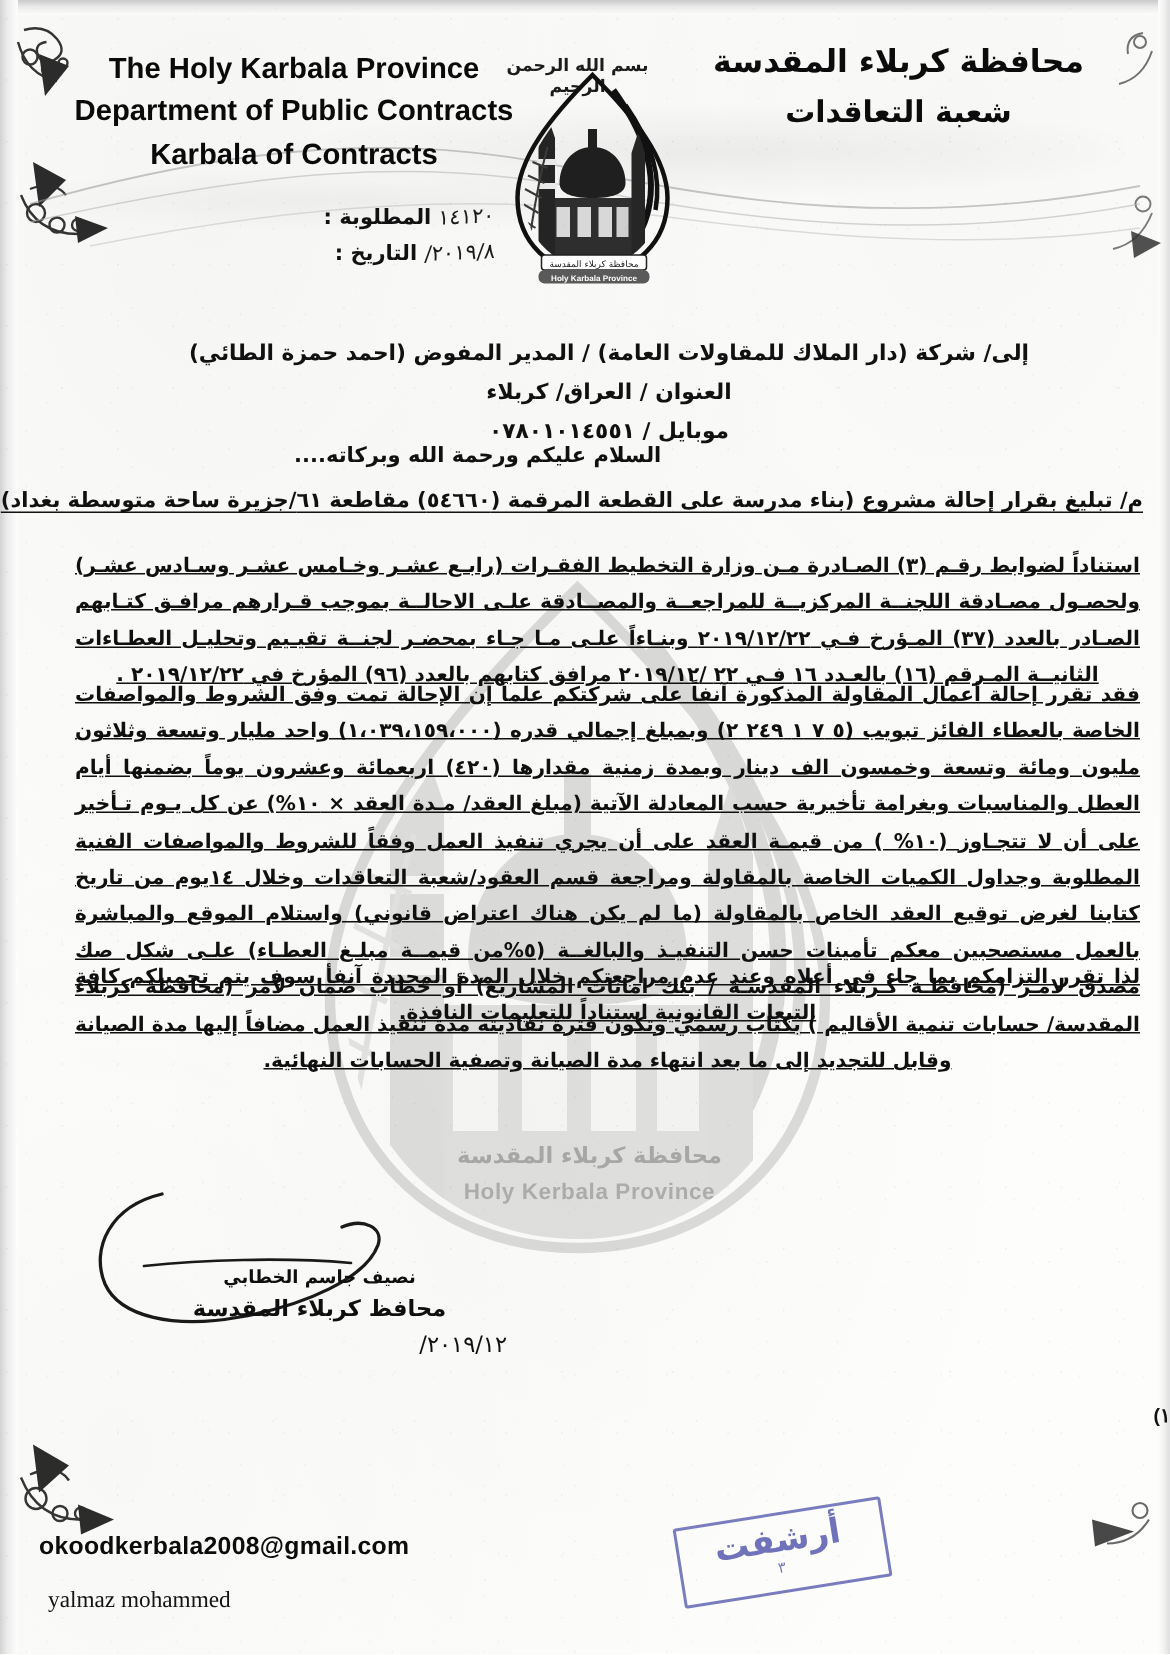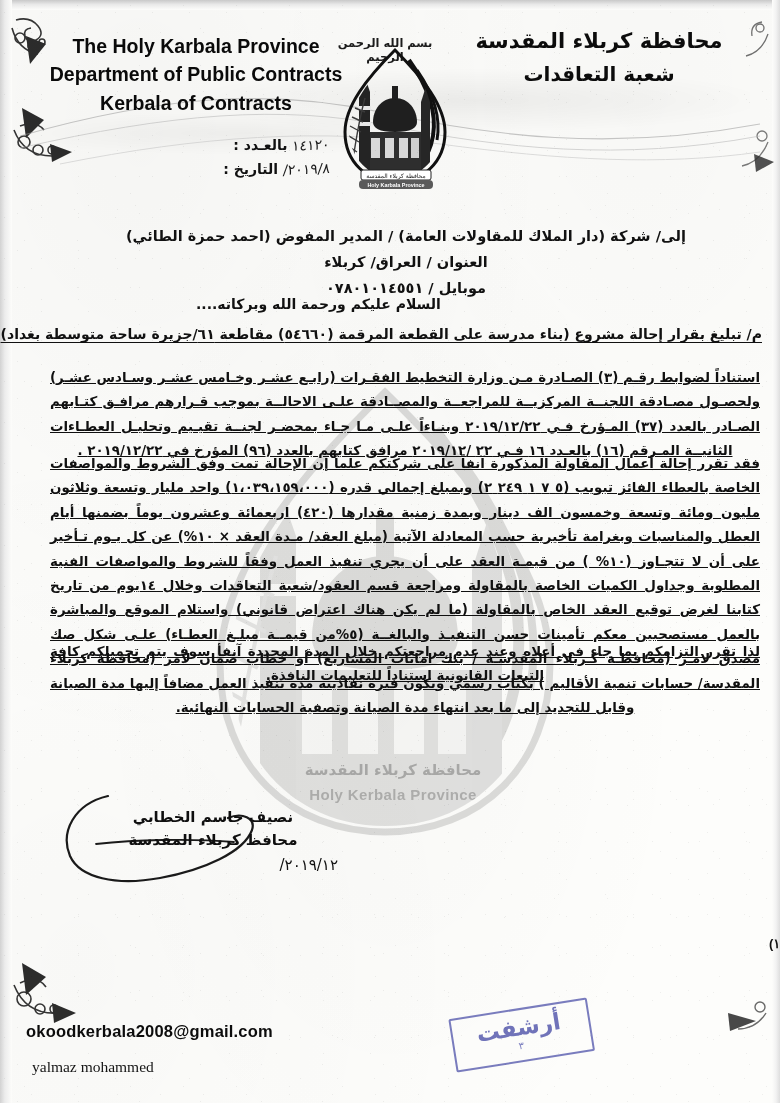--- a/index.html
+++ b/index.html
@@ -237,21 +237,21 @@
     position: absolute;
     left: 72px; top: 806px;
     width: 250px;
     text-align: center;
     direction: rtl;
     font-family: "DejaVu Sans", sans-serif;
     font-weight: bold;
     color: #0f0f0f;
   }
   .signature .s1 { font-size: 15px; line-height: 1.55; }
-  .signature .s2 { font-size: 15px; line-height: 1.55; }
+  .signature .s2 { font-size: 12px; line-height: 1.55; margin-top: 36px; }
   .signature .s3 { font-size: 15px; line-height: 1.55; }
   .signature .s4 {
     font-size: 15px; line-height: 1.7;
     font-weight: normal;
     letter-spacing: 1px;
     text-align: right;
   }
   .sig-scribble {
     position: absolute;
     left: 40px; top: 782px;
@@ -419,21 +419,21 @@
     <div class="basmala">بسم الله الرحمن الرحيم</div>
 
     <div class="hdr-ar">
       <div class="l1">محافظة كربلاء المقدسة</div>
       <div class="l3">شعبة التعاقدات</div>
     </div>
 
     <div class="hdr-en">
       <div class="e1">The Holy Karbala Province</div>
       <div class="e2">Department of Public Contracts</div>
-      <div class="e3">Kerbala of Contracts</div>
+      <div class="e3">Karbala of Contracts</div>
     </div>
 
     <svg class="emblem" viewBox="0 0 140 145">
       <defs>
         <clipPath id="flameClip">
           <path d="M70 6 C96 34, 116 60, 116 84 C116 112, 96 132, 70 132 C44 132, 24 112, 24 84 C24 60, 44 34, 70 6 Z"></path>
         </clipPath>
       </defs>
 
       <path d="M70 4 C98 32, 120 60, 120 86 C120 116, 98 136, 70 136 C42 136, 20 116, 20 86 C20 60, 42 32, 70 4 Z" fill="none" stroke="#111" stroke-width="3"></path>
@@ -466,21 +466,21 @@
 
       <rect x="36" y="124" width="70" height="10" rx="2" fill="#ffffff" stroke="#222" stroke-width="1"></rect>
       <text x="71" y="132" font-family="DejaVu Sans, sans-serif" font-size="6" fill="#1a1a1a" text-anchor="middle">محافظة كربلاء المقدسة</text>
       <rect x="34" y="134" width="74" height="9" rx="4" fill="#5a5a5a"></rect>
       <text x="71" y="141" font-family="Liberation Sans, sans-serif" font-size="5.4" fill="#ffffff" text-anchor="middle" font-weight="bold">Holy Karbala Province</text>
     </svg>
 
     <div class="refblock">
       <div class="row">
         <span class="hw">١٤١٢٠</span>
-        <span class="lbl">بالعـدد :</span>
+        <span class="lbl">المطلوبة :</span>
       </div>
       <div class="row">
         <span class="hw">٢٠١٩/٨/</span>
         <span class="lbl">التاريخ :</span>
       </div>
     </div>
   </div>
 
   <svg class="watermark" viewBox="0 0 470 470">
     <defs>

